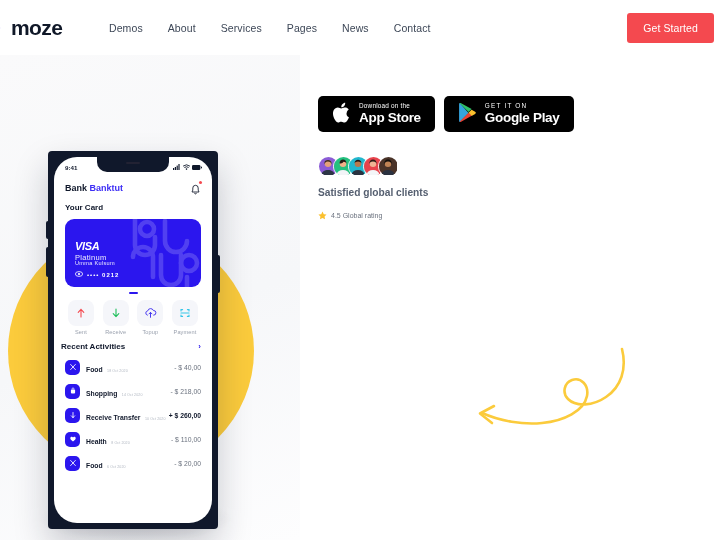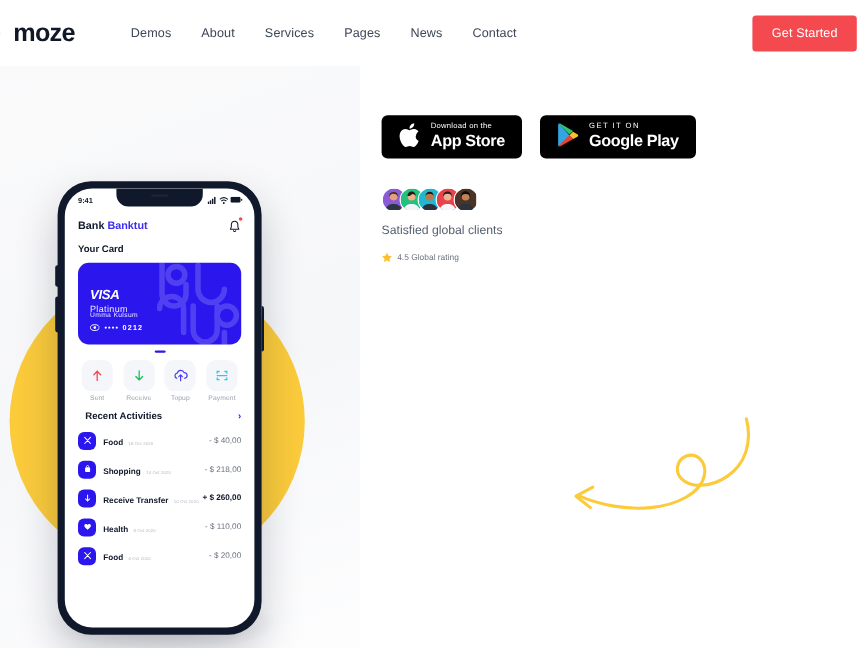--- a/index.html
+++ b/index.html
@@ -71,21 +71,21 @@
     position:absolute; left:38px; top:440px;
     width:195px; height:48px; border-radius:50%;
     background:radial-gradient(ellipse at center, rgba(16,24,40,.16) 0%, rgba(16,24,40,0) 70%);
     z-index:1;
   }
 
   .phone{
     position:absolute; left:48px; top:96px;
     width:170px; height:378px;
     background:#10182B;
-    border-radius:28px;
+    border-radius:4px;
     padding:6px;
     z-index:5;
     box-shadow:0 16px 34px rgba(16,24,43,.22);
   }
   .phone:before,.phone:after{
     content:""; position:absolute; left:-2px; background:#10182B;
     width:2.5px; border-radius:2px 0 0 2px;
   }
   .phone:before{ top:70px; height:18px; }
   .phone:after{ top:96px; height:30px; }
@@ -151,21 +151,21 @@
   .actions{ display:flex; justify-content:space-between; padding:6px 12px 0 12px; }
   .action{ width:30px; text-align:center; }
   .action-ico{
     width:26px; height:26px; margin:0 auto; border-radius:8px;
     background:#F5F6FA; display:flex; align-items:center; justify-content:center;
   }
   .action-lbl{ font-size:5.6px; color:#9aa1ae; margin-top:3px; letter-spacing:.1px; }
 
   .recent-head{
     display:flex; align-items:center; justify-content:space-between;
-    padding:7px 11px 0 17px;
+    padding:7px 11px 0 7px;
   }
   .recent-title{ font-size:8px; font-weight:bold; color:#10182B; }
   .chev{ color:#2B16EE; font-size:8px; font-weight:bold; }
 
   .tx-list{ padding:4px 11px 0 11px; }
   .tx{ display:flex; align-items:center; height:24px; }
   .tx-ico{
     width:15px; height:15px; border-radius:5px; background:#2B16EE;
     display:flex; align-items:center; justify-content:center; flex:0 0 auto;
   }
@@ -179,41 +179,41 @@
   .copy{ flex:1 1 auto; padding:18px 16px 0 18px; position:relative; }
   h1{
     font-size:42px; line-height:1.32; font-weight:bold;
     letter-spacing:-1.4px; color:#0C1324; max-width:380px;
   }
   .lead{
     margin-top:17px; max-width:372px;
     font-size:10.2px; line-height:1.73; color:#8b93a2;
   }
 
-  .stores{ display:flex; gap:15px; margin-top:23px; }
+  .stores{ display:flex; gap:9px; margin-top:23px; }
   .store{
     background:#000; border-radius:5px; height:36px;
     display:flex; align-items:center; gap:8px;
     padding:0 14px; cursor:pointer; border:none;
     font-family:"Liberation Sans", sans-serif;
   }
   .store-txt{ text-align:left; color:#fff; line-height:1.05; }
   .store-small{ font-size:6.4px; letter-spacing:.2px; display:block; }
   .store-small.caps{ letter-spacing:1.2px; }
   .store-big{ font-size:13.5px; font-weight:bold; letter-spacing:-.3px; display:block; margin-top:1px; }
 
   .clients{ margin-top:24px; }
   .avatars{ display:flex; }
   .avatar{
     width:21px; height:21px; border-radius:50%;
     border:1.6px solid #fff; margin-left:-6px;
     overflow:hidden; position:relative; flex:0 0 auto;
   }
   .avatar:first-child{ margin-left:0; }
-  .clients-lbl{ font-size:10.2px; color:#555f70; margin-top:10px; }
+  .clients-lbl{ font-size:10.2px; color:#555f70; margin-top:10px;font-weight:bold; }
   .rating{ display:flex; align-items:center; gap:4px; margin-top:8px; }
   .rating-txt{ font-size:7px; color:#6b727f; }
 
   .arrow-deco{ position:absolute; left:148px; top:290px; z-index:1; }
 </style>
 </head>
 <body>
 
 <div class="bg-panel"></div>
 

